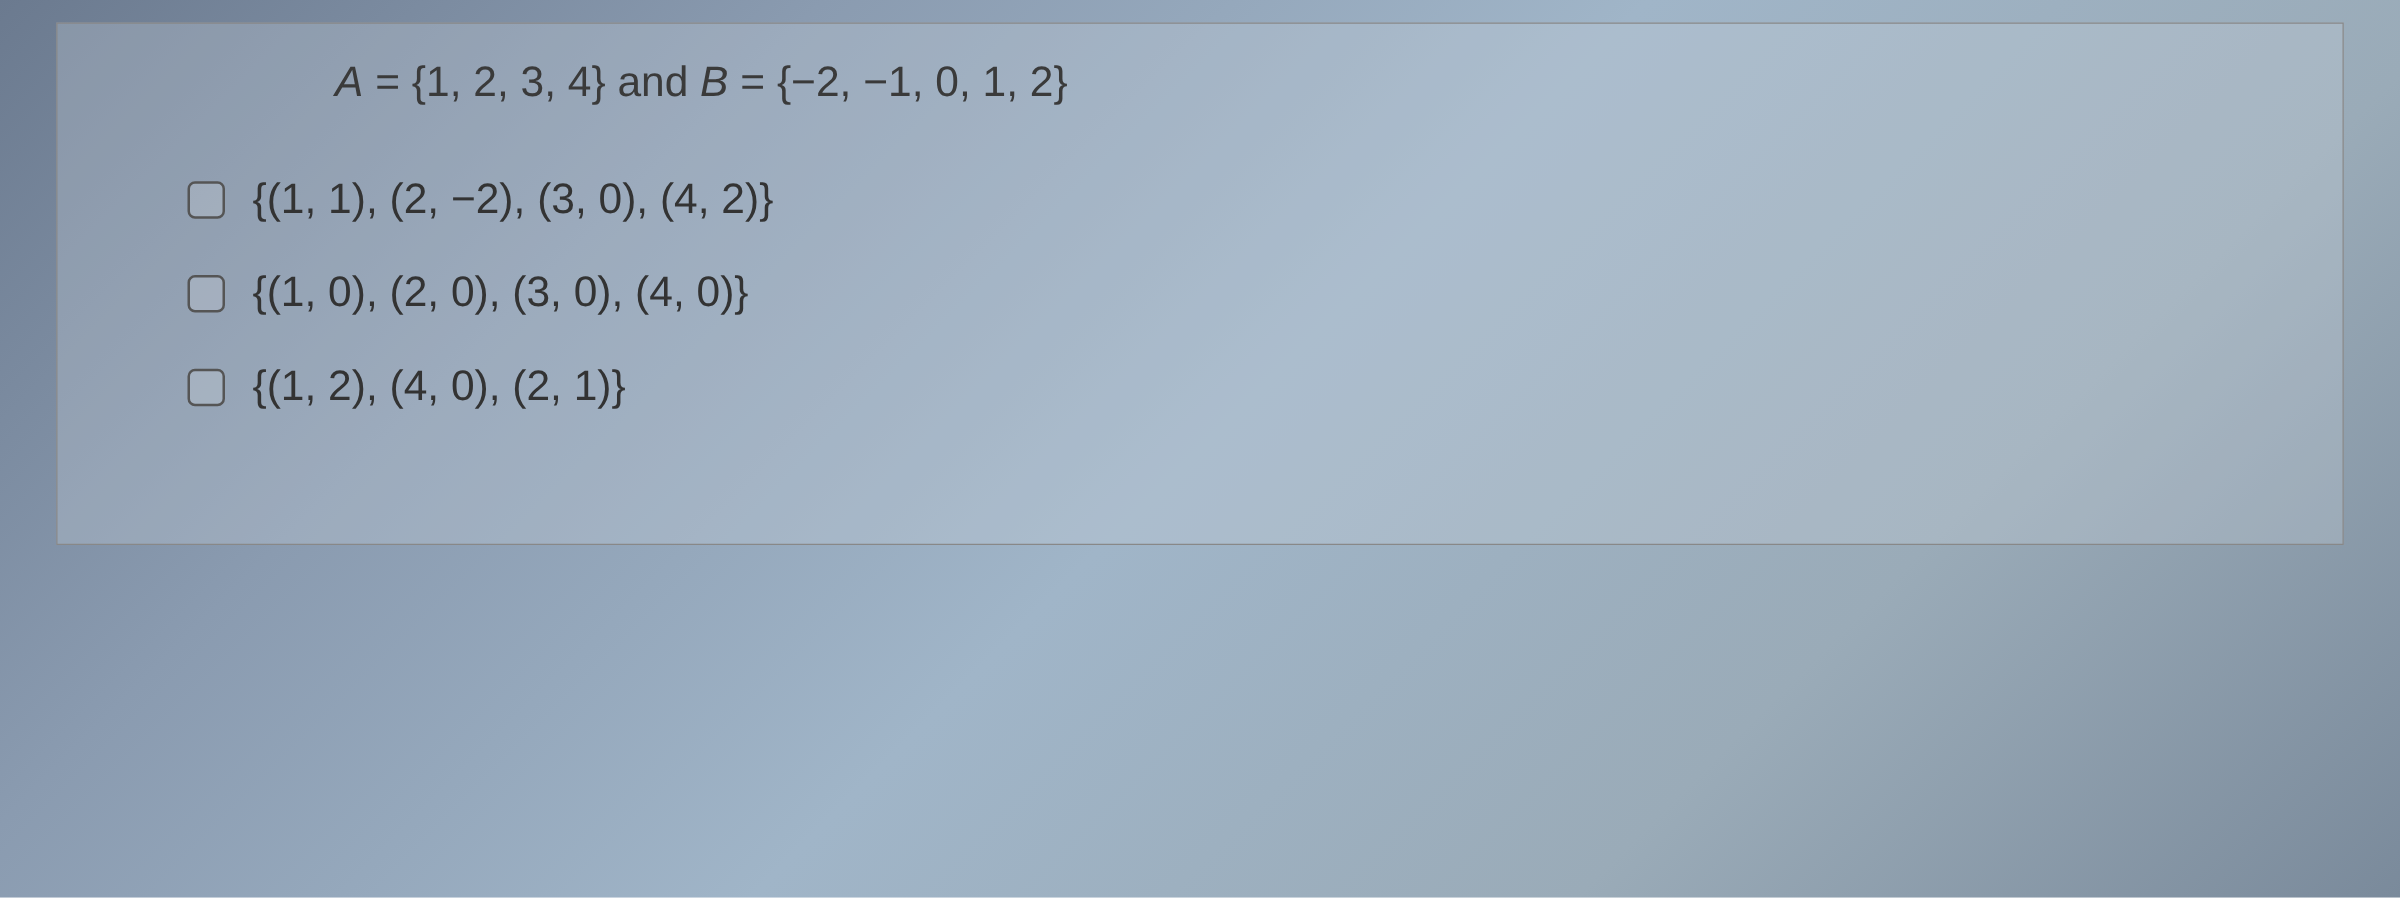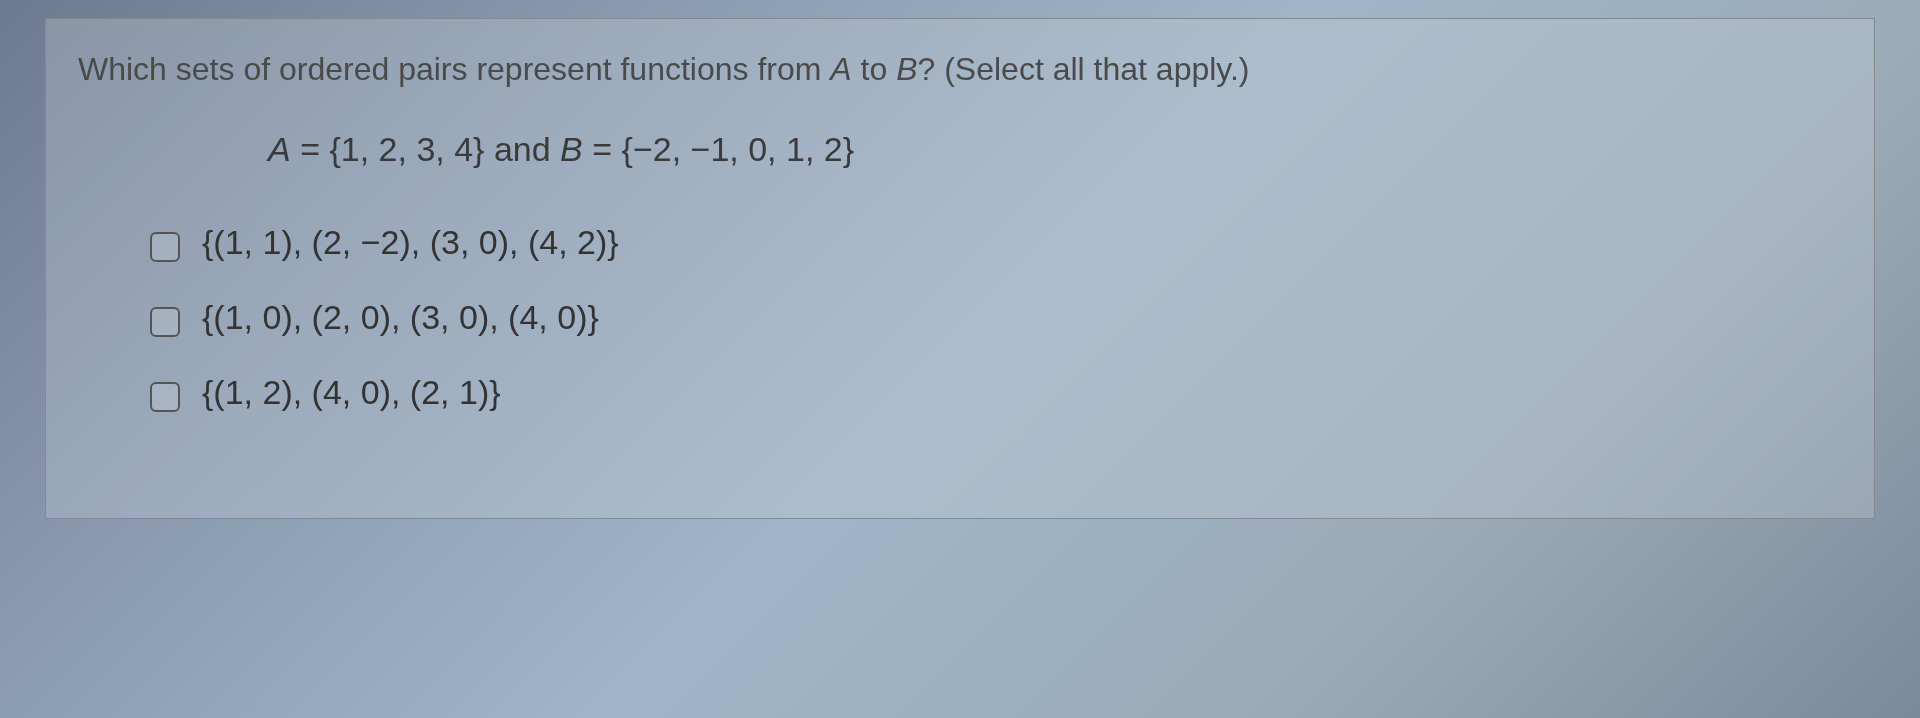--- a/index.html
+++ b/index.html
@@ -39,21 +39,21 @@
       margin-bottom: 54px;
     }
     .sets-definition .italic {
       font-style: italic;
     }
     .options {
       margin-left: 72px;
     }
     .option-row {
       display: flex;
-      align-items: flex-end;
+      align-items: center;
       margin-bottom: 36px;
     }
     .checkbox {
       width: 30px;
       height: 30px;
       border: 2px solid #555;
       border-radius: 6px;
       background: rgba(255,255,255,0.15);
       margin-right: 22px;
       flex-shrink: 0;
@@ -61,23 +61,20 @@
     }
     .option-text {
       font-size: 34px;
       color: #333;
     }
   </style>
 </head>
 <body>
 
 <div class="question-panel">
-  <div class="question-text">
-    <span>Which sets of ordered pairs represent functions from </span><span class="italic">A</span><span> to </span><span class="italic">B</span><span>? (Select all that apply.)</span>
-  </div>
 
   <div class="sets-definition">
     <span class="italic">A</span><span> = {1, 2, 3, 4} and </span><span class="italic">B</span><span> = {−2, −1, 0, 1, 2}</span>
   </div>
 
   <div class="options">
     <div class="option-row">
       <div class="checkbox"></div>
       <div class="option-text">{(1, 1), (2, −2), (3, 0), (4, 2)}</div>
     </div>

